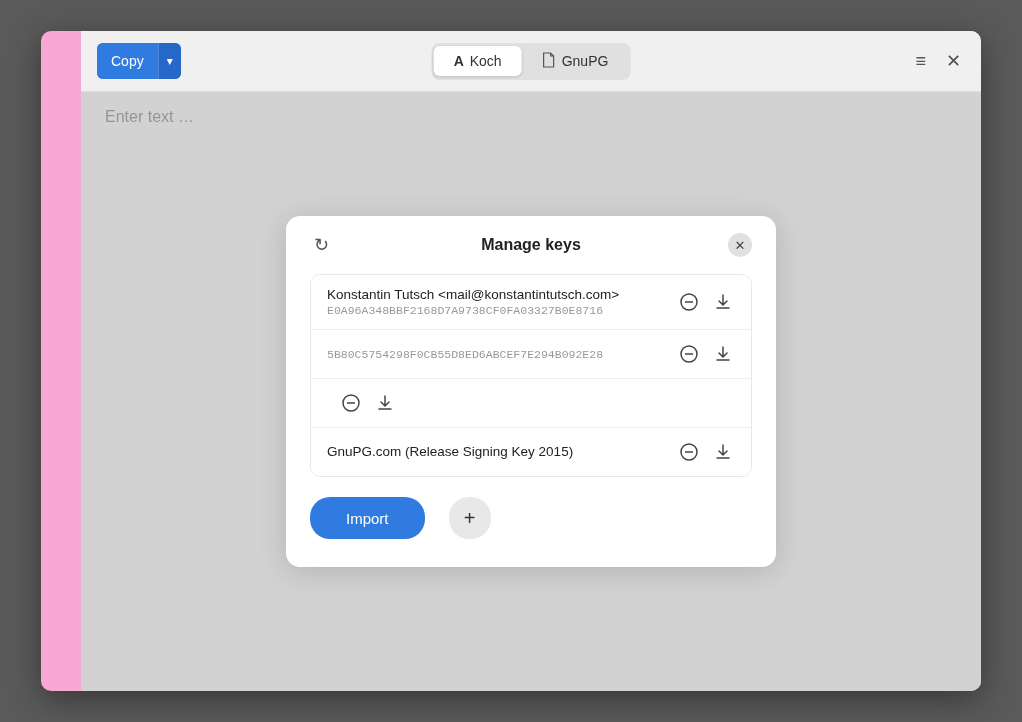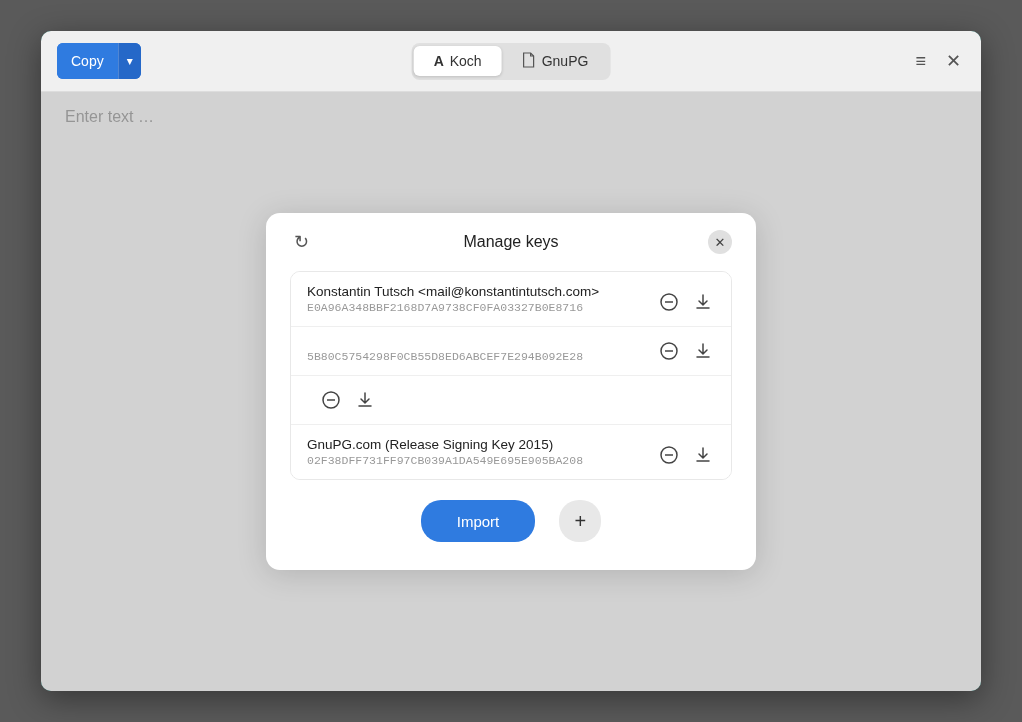--- a/index.html
+++ b/index.html
@@ -9,26 +9,27 @@
       background: #5a5a5a;
       display: flex;
       align-items: center;
       justify-content: center;
       font-family: -apple-system, BlinkMacSystemFont, 'Segoe UI', sans-serif;
     }
 
     .app-window {
       width: 940px;
       height: 660px;
-      background: #0f766e;
+      background: #f9a8d4;
       border-radius: 10px;
       overflow: hidden;
       display: flex;
       flex-direction: column;
       box-shadow: 0 8px 32px rgba(0,0,0,0.4);
+      padding-left: 40px;
     }
 
     
     .toolbar {
       display: flex;
       align-items: center;
       padding: 12px 16px;
       background: #f0f0f0;
       border-bottom: 1px solid #ddd;
       gap: 8px;
@@ -150,21 +151,21 @@
     .modal-header {
       display: flex;
       align-items: center;
       justify-content: center;
       margin-bottom: 20px;
       position: relative;
     }
 
     .modal-title {
       font-size: 16px;
-      font-weight: 400;
+      font-weight: 700;
       color: #222;
     }
 
     .modal-refresh {
       position: absolute;
       left: 0;
       background: none;
       border: none;
       font-size: 18px;
       cursor: pointer;
@@ -194,21 +195,21 @@
       flex-direction: column;
       gap: 0;
       border: 1px solid #e8e8e8;
       border-radius: 10px;
       overflow: hidden;
       margin-bottom: 20px;
     }
 
     .key-item {
       display: flex;
-      align-items: flex-end;
+      align-items: center;
       justify-content: space-between;
       padding: 12px 16px;
       border-bottom: 1px solid #efefef;
       background: white;
     }
 
     .key-item:last-child {
       border-bottom: none;
     }
 
@@ -244,21 +245,21 @@
       color: #444;
       padding: 2px;
       display: flex;
       align-items: center;
     }
 
     
     .modal-footer {
       display: flex;
       gap: 24px;
-      justify-content: center;
+      justify-content: flex-start;
     }
 
     .import-btn {
       background: #2f7be0;
       color: white;
       border: none;
       border-radius: 20px;
       padding: 10px 36px;
       font-size: 15px;
       font-weight: 500;
@@ -392,21 +393,20 @@
                     <path d="M4 16h12" stroke="#444" stroke-width="1.5" stroke-linecap="round"></path>
                   </svg>
               </button>
             </div>
           </div>
 
 
           <div class="key-item">
             <div class="key-info">
               <div class="key-name">GnuPG.com (Release Signing Key 2015)</div>
-              <div class="key-fingerprint">02F38DFF731FF97CB039A1DA549E695E905BA208</div>
             </div>
             <div class="key-actions">
               <button class="key-action-btn">
                 <svg width="20" height="20" viewBox="0 0 20 20" fill="none">
                     <circle cx="10" cy="10" r="8" stroke="#444" stroke-width="1.5"></circle>
                     <line x1="6" y1="10" x2="14" y2="10" stroke="#444" stroke-width="1.5"></line>
                   </svg>
               </button>
               <button class="key-action-btn">
                 <svg width="20" height="20" viewBox="0 0 20 20" fill="none">

